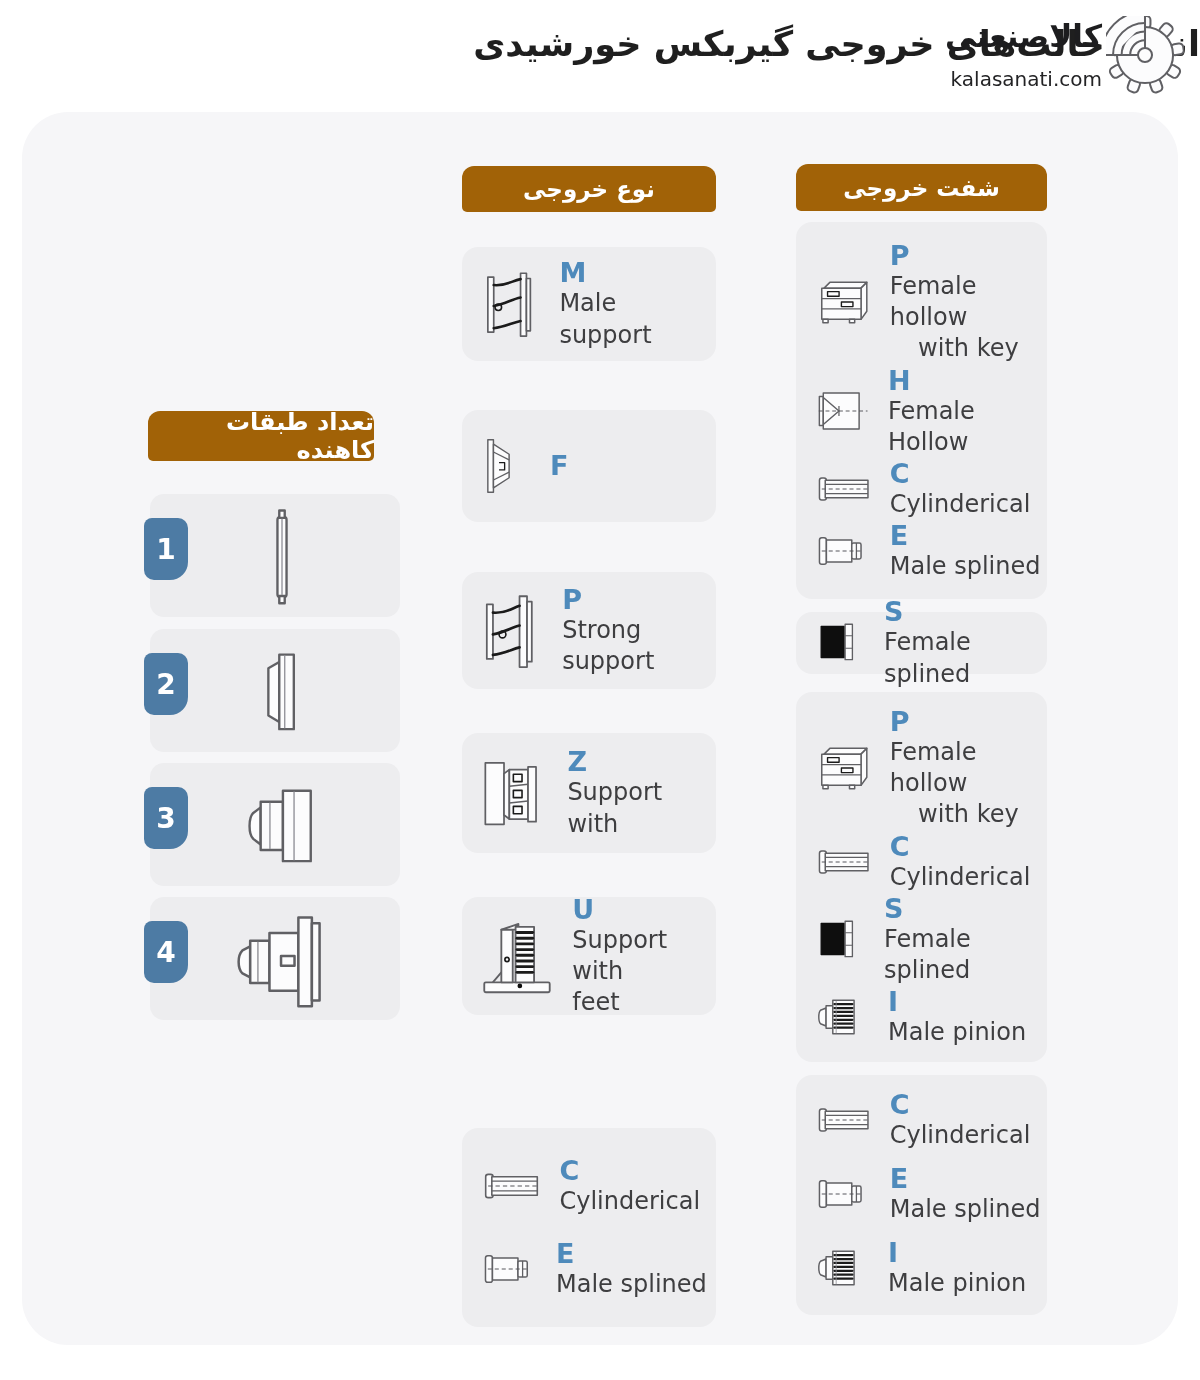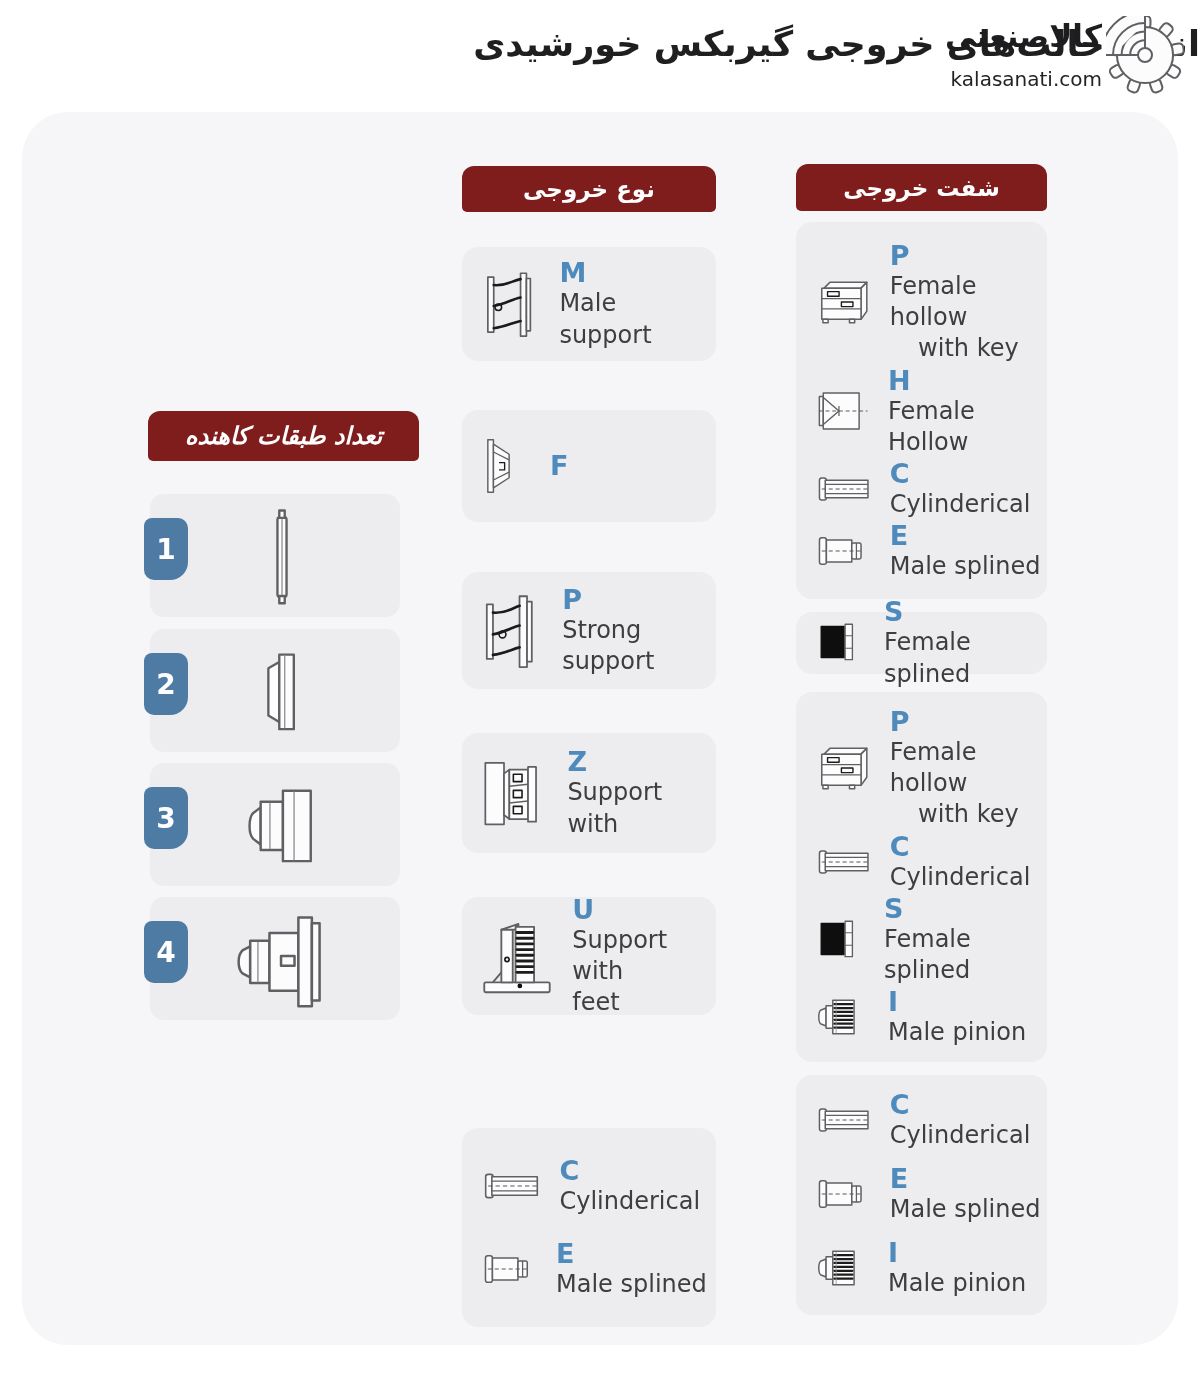--- a/index.html
+++ b/index.html
@@ -28,25 +28,25 @@
   #logo .lg-txt{text-align:right;line-height:1;}
   #logo .lg-brand{font-size:31px;font-weight:bold;color:#1d1d1f;direction:rtl;}
   #logo .lg-domain{font-size:20px;color:#232325;margin-top:17px;}
 
   
   #panel{position:absolute;left:22px;top:112px;width:1156px;height:1233px;
     background:#f6f6f8;border-radius:46px;}
 
   
   .hbar{
-    position:absolute;background:#7f1d1d;color:#fff;font-weight:bold;
+    position:absolute;background:#a16207;color:#fff;font-weight:bold;
     display:flex;align-items:center;justify-content:center;
     border-radius:12px 12px 5px 5px;direction:rtl;
   }
-  #h-stages{left:148px;top:411px;width:271px;height:50px;font-size:24px;font-style:italic;}
+  #h-stages{left:148px;top:411px;width:226px;height:50px;font-size:24px;}
   #h-type  {left:462px;top:166px;width:254px;height:46px;font-size:23px;}
   #h-shaft {left:796px;top:164px;width:251px;height:47px;font-size:23px;}
 
   
   .card{position:absolute;background:#ededef;border-radius:16px;}
 
   
   .lcard{left:150px;width:250px;height:123px;border-radius:14px;
     display:flex;align-items:center;justify-content:center;}
   #lc1{top:494px;} #lc2{top:629px;} #lc3{top:763px;} #lc4{top:897px;}

